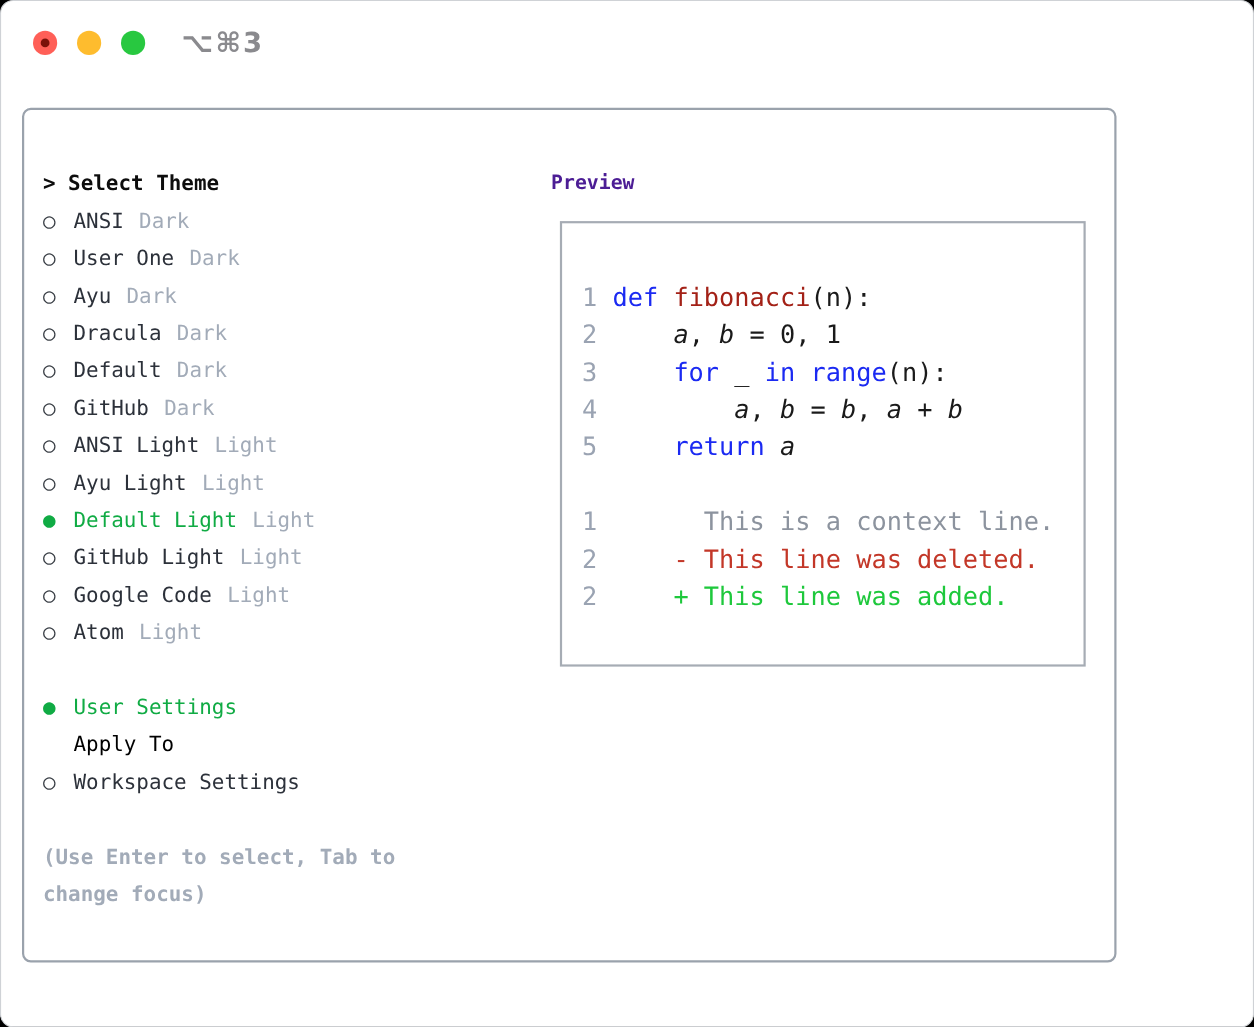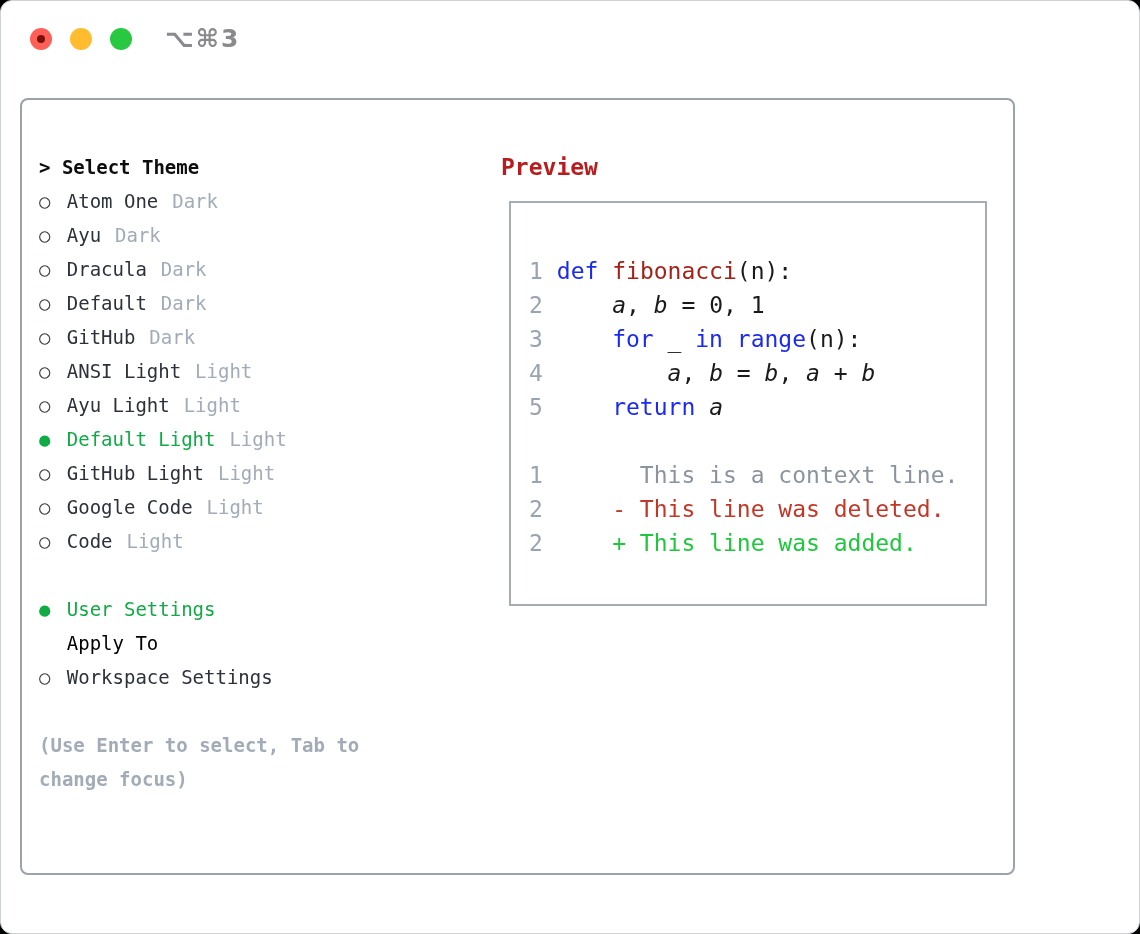--- a/index.html
+++ b/index.html
@@ -51,21 +51,21 @@
   .apply-option[data-state="selected"] .marker,
   .apply-option[data-state="selected"] .opt-label{color:var(--green-selected);}
   .row.indent{padding-left:27.8px;}
   .apply-header{color:#000;}
   .opt-label{color:var(--text-dark);}
   .help-row{color:var(--muted);font-weight:bold;}
   .blank{height:34px;}
   
   .preview-label{
     position:absolute;left:500px;top:149px;height:34px;line-height:34px;
-    font-size:23px;font-weight:bold;color:#b91c1c;
+    font-size:18px;font-weight:bold;color:#4c1d95;
   }
   .preview-box{
     position:absolute;left:508px;top:200px;width:478px;height:405px;
     border:2px solid #a6acb4;background:#fff;
   }
   .preview-lines{position:absolute;left:18px;top:51px;font-size:23px;}
   .pline{height:34px;line-height:34px;white-space:pre;color:#1a1a1a;}
   .lnum{display:inline-block;width:13.9px;margin-right:13.9px;color:var(--linenum);}
   .tok-kw{color:var(--keyword-blue);}
   .tok-fn{color:var(--function-red);}
@@ -87,31 +87,32 @@
     <span class="tl tl-min"></span>
     <span class="tl tl-zoom"></span>
     <span class="win-title">⌥⌘3</span>
   </div>
 
   <div class="main-box"></div>
 
   <div class="panel-left">
     <div class="row header-row"><span class="hdr-prefix">&gt; </span><span>Select Theme</span></div>
 
-    <div class="row theme-item" data-state="normal"><span class="marker">○</span><span class="name">Atom One</span><span class="variant">Dark</span></div>
+    <div class="row theme-item" data-state="normal"><span class="marker">○</span><span class="name">ANSI</span><span class="variant">Dark</span></div>
+    <div class="row theme-item" data-state="normal"><span class="marker">○</span><span class="name">User One</span><span class="variant">Dark</span></div>
     <div class="row theme-item" data-state="normal"><span class="marker">○</span><span class="name">Ayu</span><span class="variant">Dark</span></div>
     <div class="row theme-item" data-state="normal"><span class="marker">○</span><span class="name">Dracula</span><span class="variant">Dark</span></div>
     <div class="row theme-item" data-state="normal"><span class="marker">○</span><span class="name">Default</span><span class="variant">Dark</span></div>
     <div class="row theme-item" data-state="normal"><span class="marker">○</span><span class="name">GitHub</span><span class="variant">Dark</span></div>
     <div class="row theme-item" data-state="normal"><span class="marker">○</span><span class="name">ANSI Light</span><span class="variant">Light</span></div>
     <div class="row theme-item" data-state="normal"><span class="marker">○</span><span class="name">Ayu Light</span><span class="variant">Light</span></div>
     <div class="row theme-item" data-state="selected"><span class="marker">●</span><span class="name">Default Light</span><span class="variant">Light</span></div>
     <div class="row theme-item" data-state="normal"><span class="marker">○</span><span class="name">GitHub Light</span><span class="variant">Light</span></div>
     <div class="row theme-item" data-state="normal"><span class="marker">○</span><span class="name">Google Code</span><span class="variant">Light</span></div>
-    <div class="row theme-item" data-state="normal"><span class="marker">○</span><span class="name">Code</span><span class="variant">Light</span></div>
+    <div class="row theme-item" data-state="normal"><span class="marker">○</span><span class="name">Atom</span><span class="variant">Light</span></div>
 
     <div class="row blank"></div>
     <div class="row apply-option" data-state="selected"><span class="marker">●</span><span class="opt-label">User Settings</span></div>
     <div class="row indent apply-header">Apply To</div>
     <div class="row apply-option" data-state="normal"><span class="marker">○</span><span class="opt-label">Workspace Settings</span></div>
     <div class="row blank"></div>
     <div class="row help-row">(Use Enter to select, Tab to</div>
     <div class="row help-row">change focus)</div>
   </div>
 

